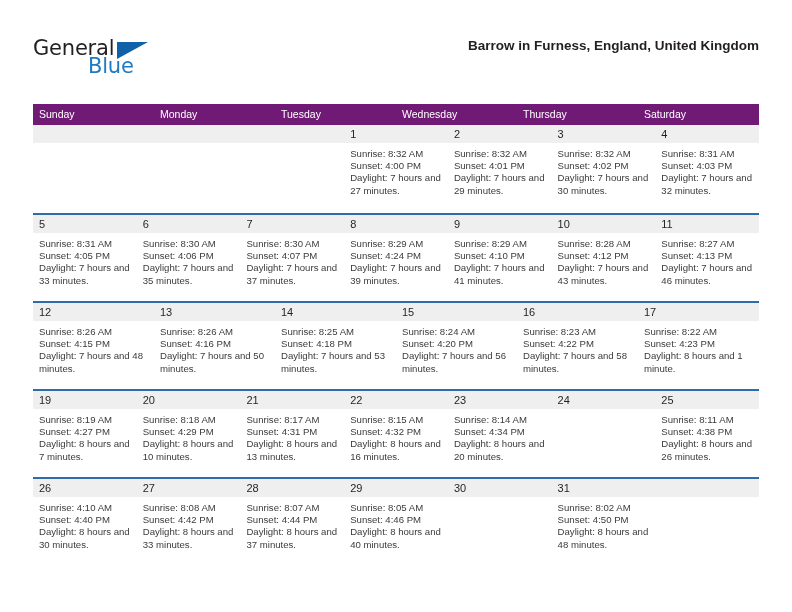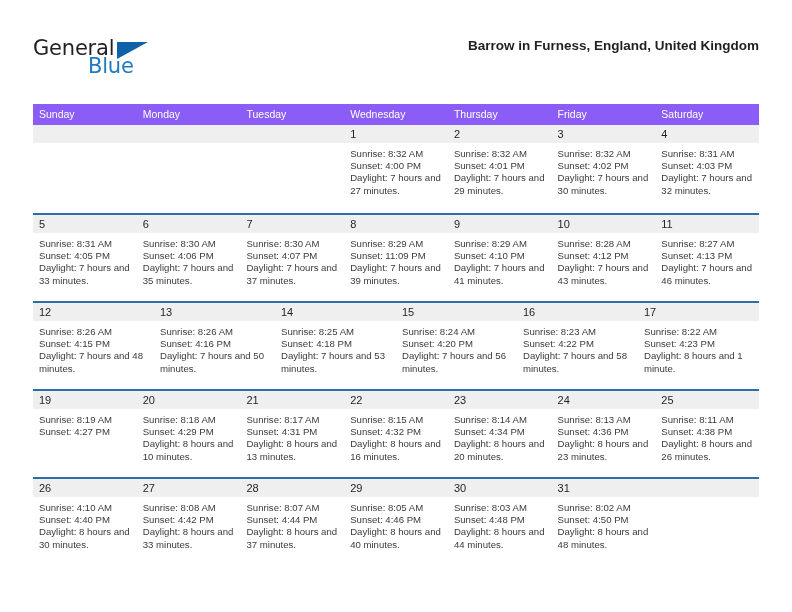--- a/index.html
+++ b/index.html
@@ -92,21 +92,21 @@
   
   .calendar {
     position: absolute;
     left: 33px;
     top: 104px;
     width: 726px;
   }
 
   .weekday-row {
     display: flex;
-    background: #8b5cf6;
+    background: #701a75;
     height: 21px;
   }
   .weekday {
     flex: 1 1 0;
     box-sizing: border-box;
     padding-left: 6px;
     color: #ffffff;
     font-size: 10.5px;
     line-height: 21px;
     white-space: nowrap;
@@ -175,21 +175,20 @@
 
   </div>
 
   <div class="calendar">
     <div class="weekday-row">
         <div class="weekday">Sunday</div>
         <div class="weekday">Monday</div>
         <div class="weekday">Tuesday</div>
         <div class="weekday">Wednesday</div>
         <div class="weekday">Thursday</div>
-        <div class="weekday">Friday</div>
         <div class="weekday">Saturday</div>
       </div>
     <div id="weeks-container">
         <div class="week-row">
           <div class="day-cell empty">
             <div class="day-number-band"></div>
           </div>
           <div class="day-cell empty">
             <div class="day-number-band"></div>
           </div>
@@ -251,21 +250,21 @@
             <div class="day-body">
               <div>Sunrise: 8:30 AM</div>
               <div>Sunset: 4:07 PM</div>
               <div class="daylight-line">Daylight: 7 hours and 37 minutes.</div>
             </div>
           </div>
           <div class="day-cell">
             <div class="day-number-band">8</div>
             <div class="day-body">
               <div>Sunrise: 8:29 AM</div>
-              <div>Sunset: 11:09 PM</div>
+              <div>Sunset: 4:24 PM</div>
               <div class="daylight-line">Daylight: 7 hours and 39 minutes.</div>
             </div>
           </div>
           <div class="day-cell">
             <div class="day-number-band">9</div>
             <div class="day-body">
               <div>Sunrise: 8:29 AM</div>
               <div>Sunset: 4:10 PM</div>
               <div class="daylight-line">Daylight: 7 hours and 41 minutes.</div>
             </div>
@@ -336,20 +335,21 @@
               <div class="daylight-line">Daylight: 8 hours and 1 minute.</div>
             </div>
           </div>
         </div>
         <div class="week-row">
           <div class="day-cell">
             <div class="day-number-band">19</div>
             <div class="day-body">
               <div>Sunrise: 8:19 AM</div>
               <div>Sunset: 4:27 PM</div>
+              <div class="daylight-line">Daylight: 8 hours and 7 minutes.</div>
             </div>
           </div>
           <div class="day-cell">
             <div class="day-number-band">20</div>
             <div class="day-body">
               <div>Sunrise: 8:18 AM</div>
               <div>Sunset: 4:29 PM</div>
               <div class="daylight-line">Daylight: 8 hours and 10 minutes.</div>
             </div>
           </div>
@@ -372,25 +372,20 @@
           <div class="day-cell">
             <div class="day-number-band">23</div>
             <div class="day-body">
               <div>Sunrise: 8:14 AM</div>
               <div>Sunset: 4:34 PM</div>
               <div class="daylight-line">Daylight: 8 hours and 20 minutes.</div>
             </div>
           </div>
           <div class="day-cell">
             <div class="day-number-band">24</div>
-            <div class="day-body">
-              <div>Sunrise: 8:13 AM</div>
-              <div>Sunset: 4:36 PM</div>
-              <div class="daylight-line">Daylight: 8 hours and 23 minutes.</div>
-            </div>
           </div>
           <div class="day-cell">
             <div class="day-number-band">25</div>
             <div class="day-body">
               <div>Sunrise: 8:11 AM</div>
               <div>Sunset: 4:38 PM</div>
               <div class="daylight-line">Daylight: 8 hours and 26 minutes.</div>
             </div>
           </div>
         </div>
@@ -422,25 +417,20 @@
           <div class="day-cell">
             <div class="day-number-band">29</div>
             <div class="day-body">
               <div>Sunrise: 8:05 AM</div>
               <div>Sunset: 4:46 PM</div>
               <div class="daylight-line">Daylight: 8 hours and 40 minutes.</div>
             </div>
           </div>
           <div class="day-cell">
             <div class="day-number-band">30</div>
-            <div class="day-body">
-              <div>Sunrise: 8:03 AM</div>
-              <div>Sunset: 4:48 PM</div>
-              <div class="daylight-line">Daylight: 8 hours and 44 minutes.</div>
-            </div>
           </div>
           <div class="day-cell">
             <div class="day-number-band">31</div>
             <div class="day-body">
               <div>Sunrise: 8:02 AM</div>
               <div>Sunset: 4:50 PM</div>
               <div class="daylight-line">Daylight: 8 hours and 48 minutes.</div>
             </div>
           </div>
           <div class="day-cell empty">

